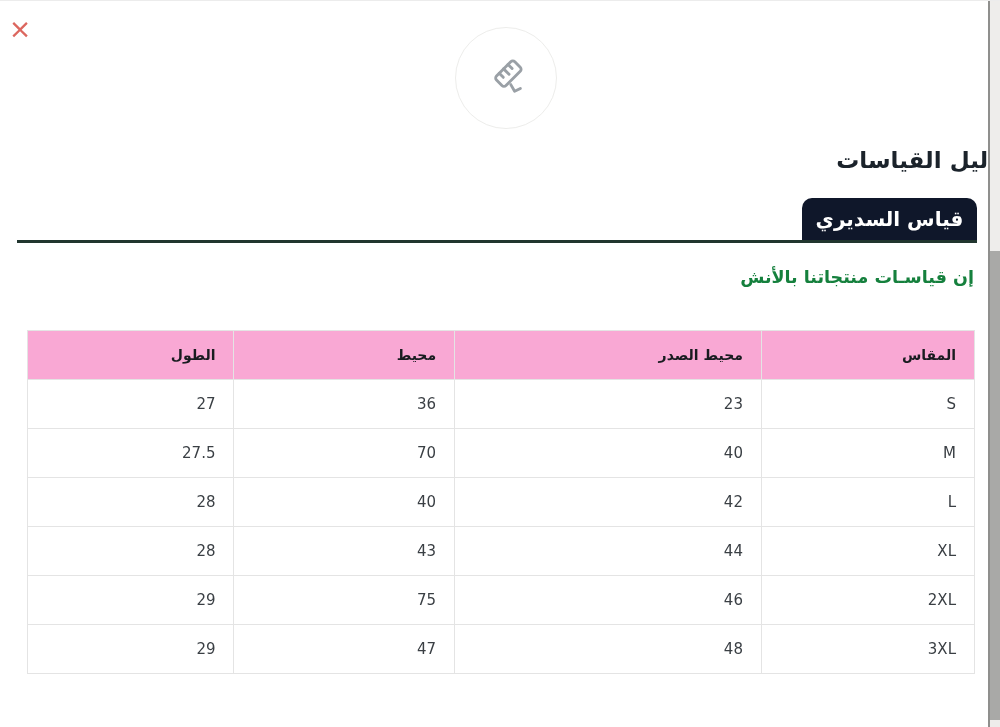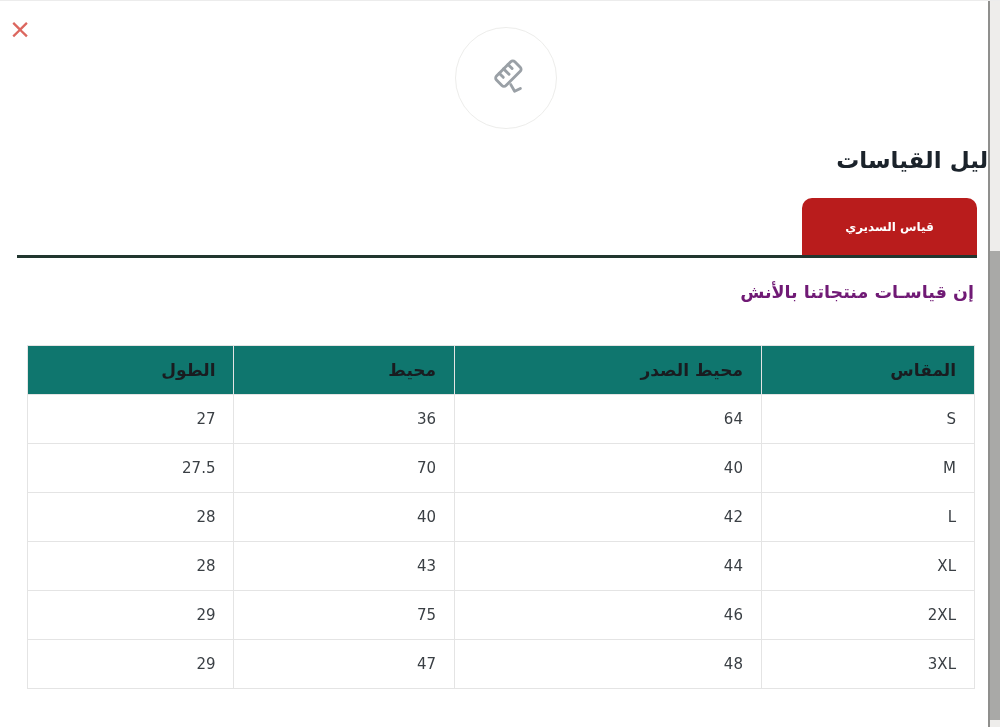--- a/index.html
+++ b/index.html
@@ -60,58 +60,58 @@
   }
 
   
   .tabbar {
     margin: 25px 23px 0 5px;
     border-bottom: 3px solid #21362f;
     display: flex;
     align-items: flex-end;
   }
   .tab {
-    width: 175px; height: 57px;
-    background: #b91c1c;
+    width: 175px; height: 42px;
+    background: #0f172a;
     border: none;
     border-radius: 10px 10px 0 0;
     color: #ffffff;
-    font-size: 12px;
+    font-size: 20px;
     font-weight: bold;
     display: flex; align-items: center; justify-content: center;
     cursor: pointer;
     font-family: "DejaVu Sans", "Liberation Sans", sans-serif;
   }
 
   .note {
     margin: 24px 26px 0 0;
     text-align: right;
     font-size: 17.5px;
     font-weight: bold;
-    color: #701a75;
+    color: #15803d;
   }
 
   .size-table-wrap { margin: 43px 25px 0 15px; }
   table.size-table {
     width: 100%;
     border-collapse: collapse;
     table-layout: fixed;
   }
   .size-table th, .size-table td {
     border: 1px solid #e4e4e4;
     height: 49px;
     padding: 0 18px;
     text-align: right;
     vertical-align: middle;
   }
   .size-table th {
-    font-size: 17px;
+    font-size: 14px;
     font-weight: bold;
     color: #191c20;
-    background: #0f766e;
+    background: #f9a8d4;
   }
   .size-table td {
     font-size: 15px;
     font-weight: 400;
     color: #3a3f44;
   }
   .col-size   { width: 22.5%; }
   .col-chest  { width: 32.4%; }
   .col-waist  { width: 23.3%; }
   .col-length { width: 21.8%; }
@@ -159,21 +159,21 @@
         <tr>
           <th>المقاس</th>
           <th>محيط الصدر</th>
           <th>محيط</th>
           <th>الطول</th>
         </tr>
       </thead>
       <tbody>
         <tr>
           <td>S</td>
-          <td>64</td>
+          <td>23</td>
           <td>36</td>
           <td>27</td>
         </tr>
         <tr>
           <td>M</td>
           <td>40</td>
           <td>70</td>
           <td>27.5</td>
         </tr>
         <tr>

